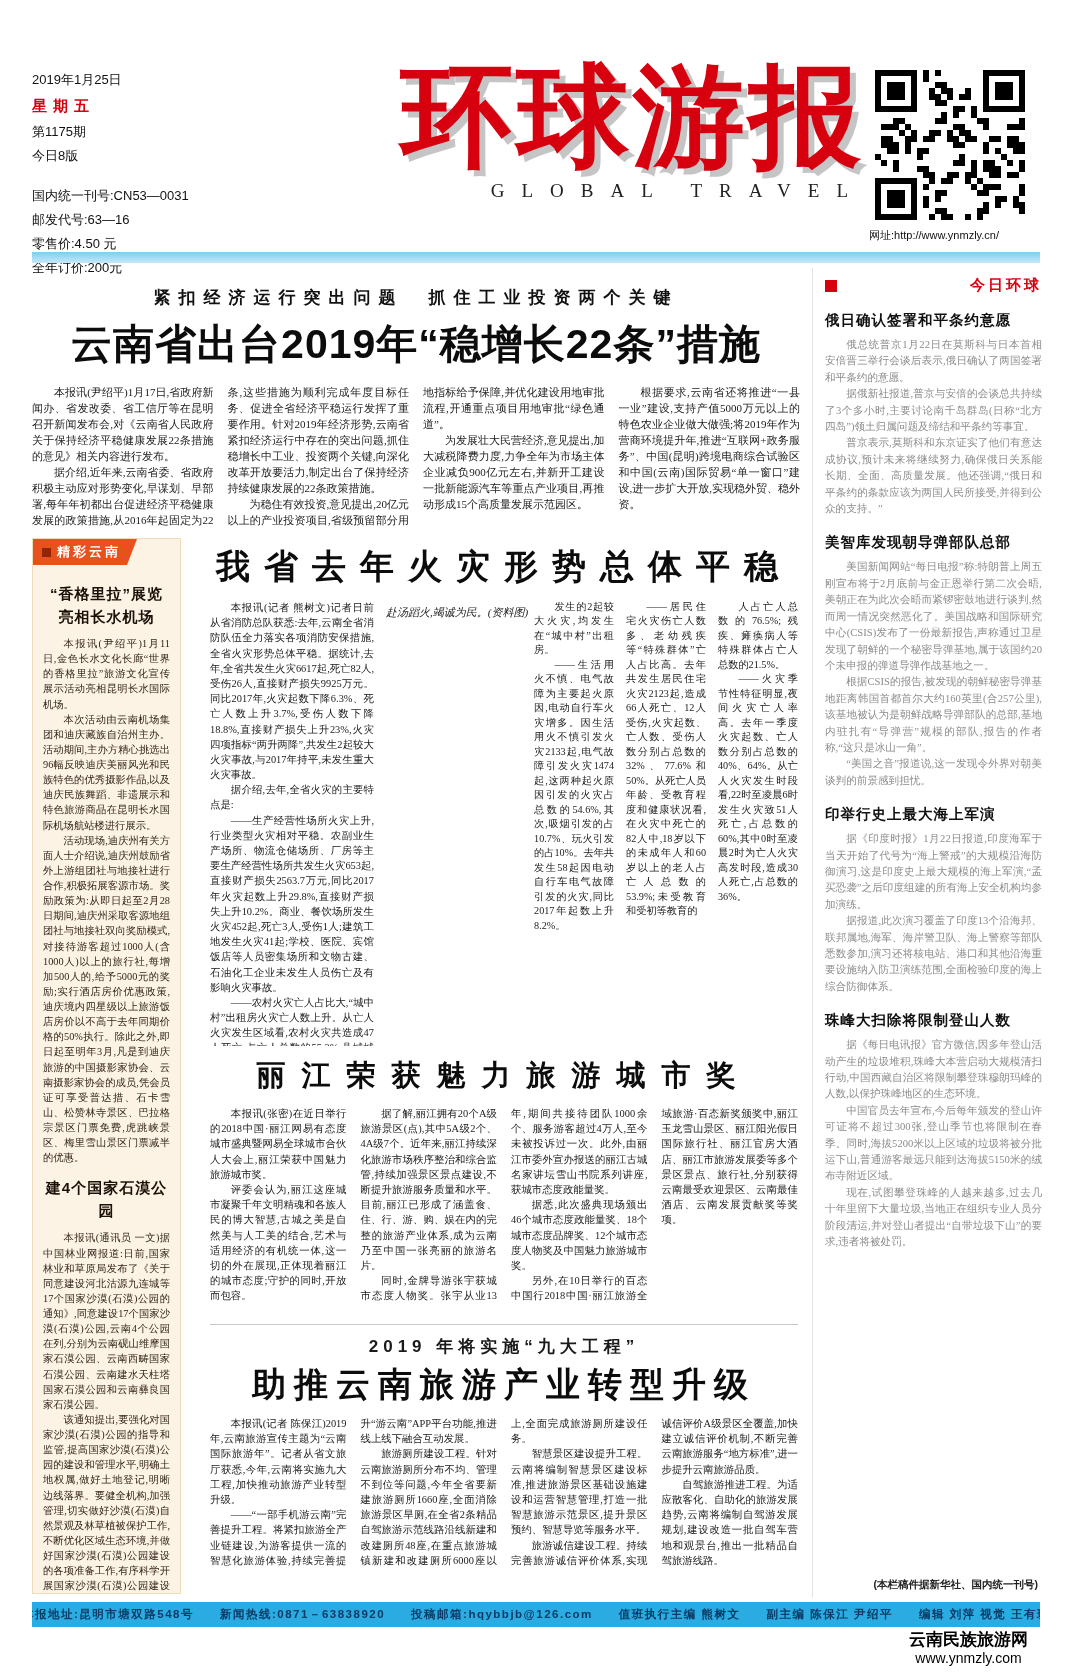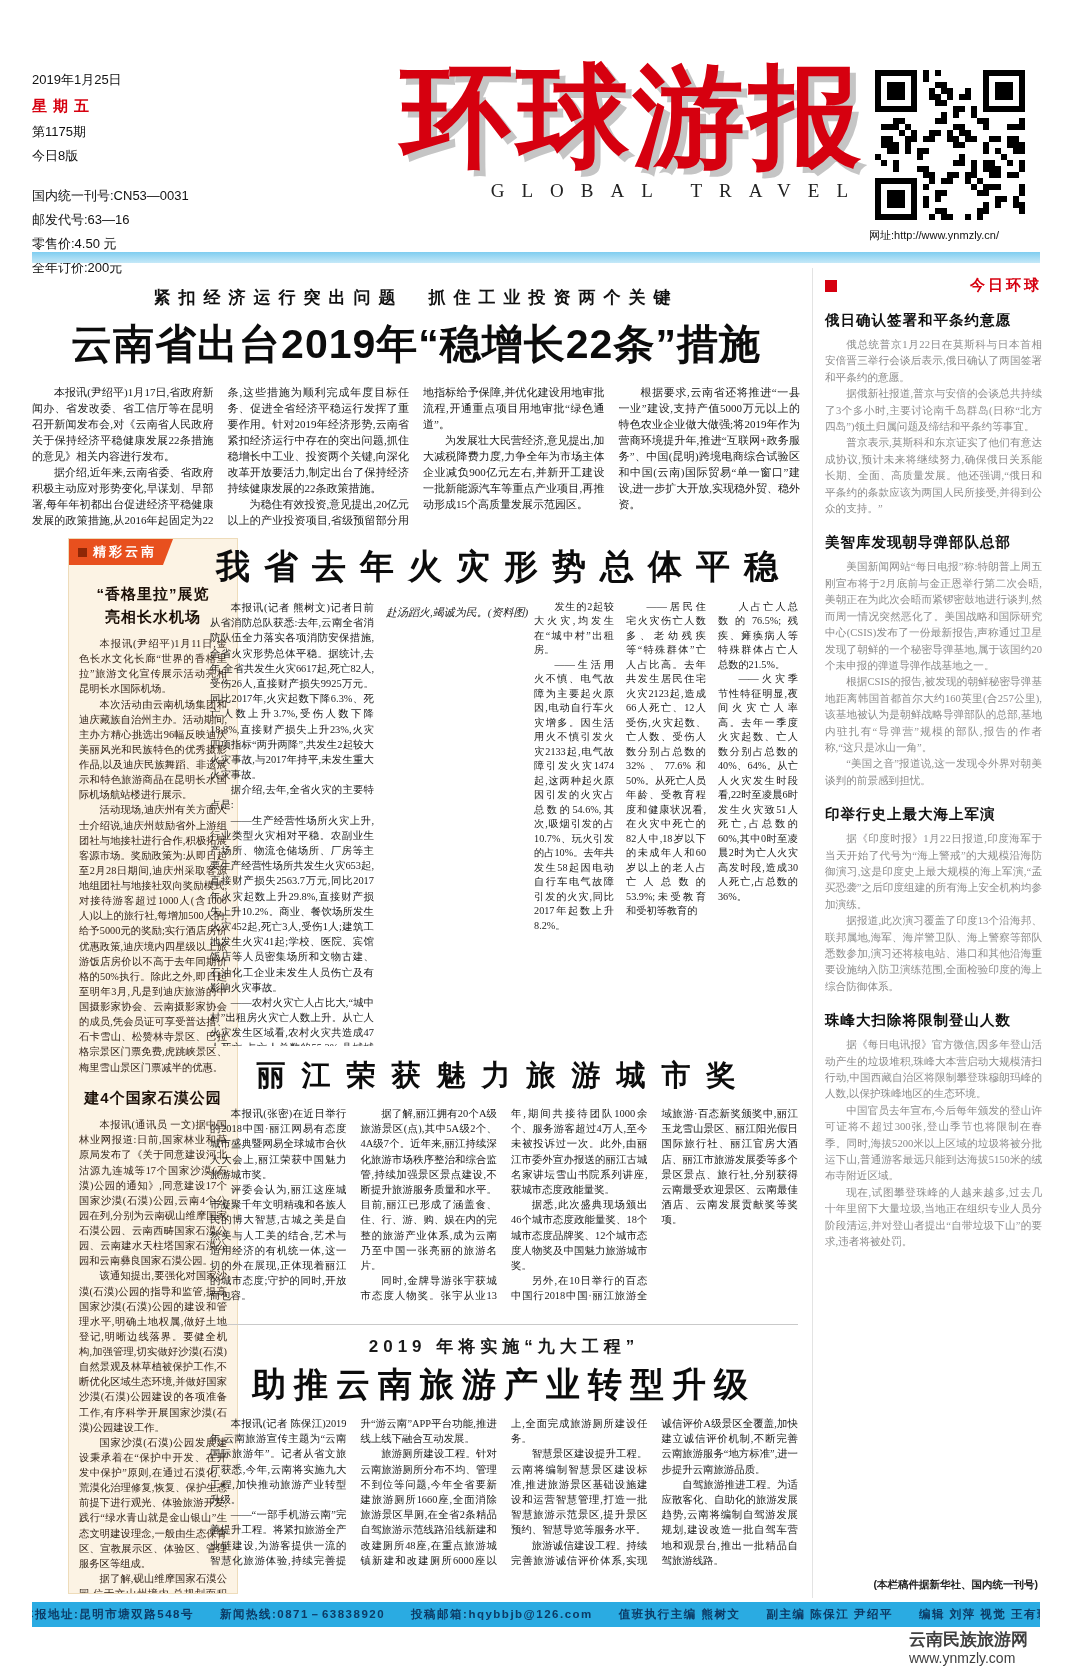--- a/index.html
+++ b/index.html
@@ -30,22 +30,22 @@
   .para{margin:0;text-indent:2em;text-align:justify;}
   h1,h2,h3{font-family:"Liberation Sans","DejaVu Sans",sans-serif;}
   
   .top-story{position:absolute;top:270px;left:32px;width:768px;height:262px;overflow:hidden;}
   .kicker{margin-top:16px;text-align:center;font-family:"Liberation Sans","DejaVu Sans",sans-serif;
       font-size:17px;font-weight:900;letter-spacing:8px;color:#111;}
   .top-headline{margin:8px 0 12px;text-align:center;font-size:41px;font-weight:900;
       letter-spacing:1px;color:#0c0c0c;}
   .cols4{column-count:4;column-gap:14px;font-size:11px;line-height:1.46;height:148px;overflow:hidden;}
   
-  .sb{position:absolute;top:538px;left:32px;width:170px;height:1056px;background:#fcf3e4;
-      border:1px solid #eedcba;box-sizing:border-box;overflow:hidden;margin-left:36px;}
+  .sb{position:absolute;top:538px;left:32px;width:149px;height:1056px;background:#fcf3e4;
+      border:1px solid #eedcba;box-sizing:border-box;overflow:hidden;}
   .sb-tag{display:inline-flex;align-items:center;gap:6px;background:#e8501e;color:#fff;
       font-family:"Liberation Sans","DejaVu Sans",sans-serif;font-size:13px;font-weight:900;
       letter-spacing:3px;padding:4px 16px 4px 9px;
       clip-path:polygon(0 0,100% 0,calc(100% - 10px) 100%,0 100%);}
   .tag-square{width:9px;height:9px;background:#8f2706;display:inline-block;}
   .sb-inner{padding:6px 10px 10px;}
   .sb-title{margin:12px 0 8px;text-align:center;font-size:15px;font-weight:900;color:#1c1008;
       white-space:pre-line;line-height:1.5;letter-spacing:1px;}
   .sb-body{font-size:10.3px;line-height:1.47;color:#33241a;}
   
@@ -93,21 +93,21 @@
   .w-square{width:12px;height:12px;background:#d6000f;display:inline-block;}
   .w-article h3{font-size:14.5px;font-weight:900;color:#111;margin:16px 0 7px;letter-spacing:1px;}
   .w-body{font-size:10.6px;line-height:1.55;color:#8c8c8c;}
   .w-credit{position:absolute;bottom:6px;right:4px;font-size:10.5px;font-weight:bold;color:#222;
       font-family:"Liberation Sans","DejaVu Sans",sans-serif;}
   
   .footer-bar{position:absolute;top:1602px;left:32px;right:32px;height:25px;background:#2aabe2;
       display:flex;align-items:center;justify-content:center;gap:0;
       font-family:"Liberation Sans","DejaVu Sans",sans-serif;
       font-size:11.5px;font-weight:bold;color:#0c3b66;letter-spacing:1.5px;white-space:nowrap;overflow:hidden;}
-  .watermark{position:absolute;top:1630px;right:44px;text-align:left;color:#404040;
+  .watermark{position:absolute;top:1630px;right:44px;text-align:center;color:#000000;
       font-family:"Liberation Sans","DejaVu Sans",sans-serif;line-height:1.15;}
   .wm1{font-size:17px;font-weight:bold;} .wm2{font-size:14px;}
 </style>
 </head>
 <body>
 
 <div class="page">
 
   <header class="masthead">
     <div class="mh-left">

